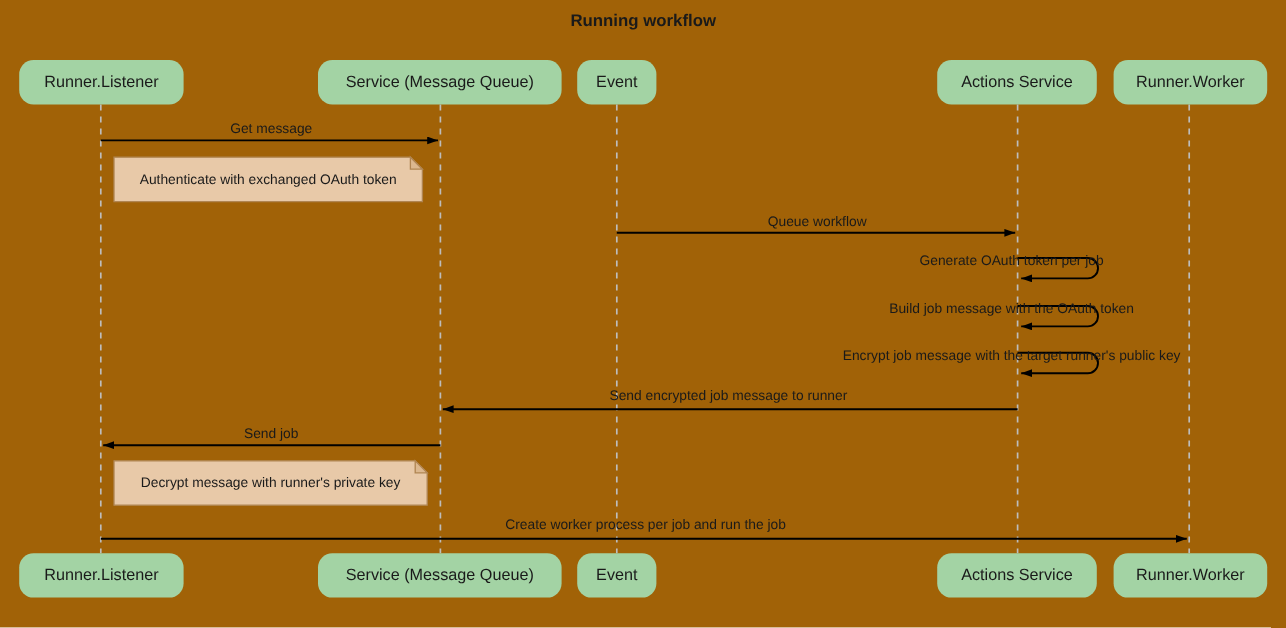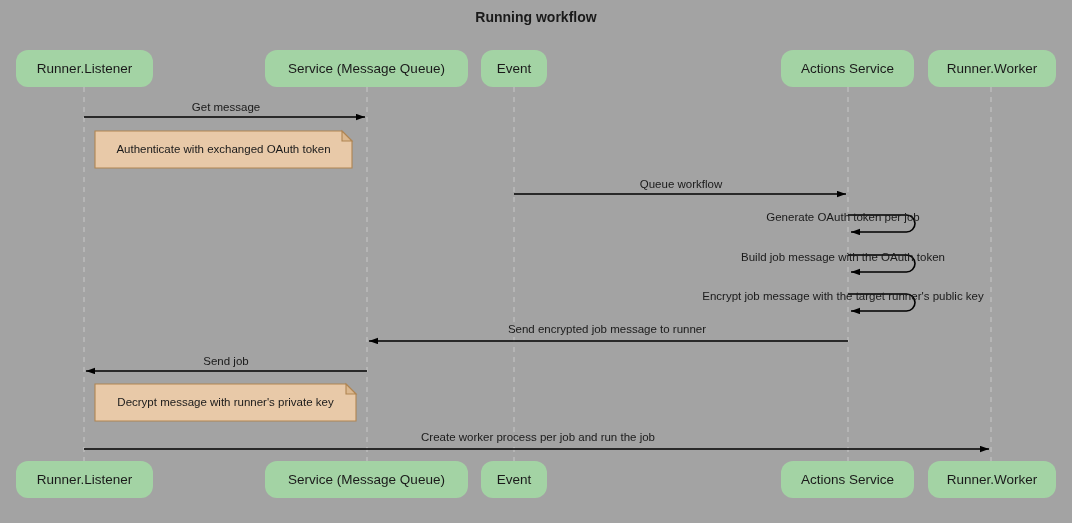--- a/index.html
+++ b/index.html
@@ -8,21 +8,21 @@
     background: #ffffff;
   }
   body {
     font-family: "Liberation Sans", sans-serif;
     -webkit-font-smoothing: antialiased;
   }
   #canvas {
     position: relative;
     width: 1072px;
     height: 523px;
-    background: #a3a3a3;
+    background: #a16207;
     overflow: hidden;
   }
   #diagram-svg {
     position: absolute;
     left: 0;
     top: 0;
     width: 1072px;
     height: 523px;
   }
   .diagram-title {

